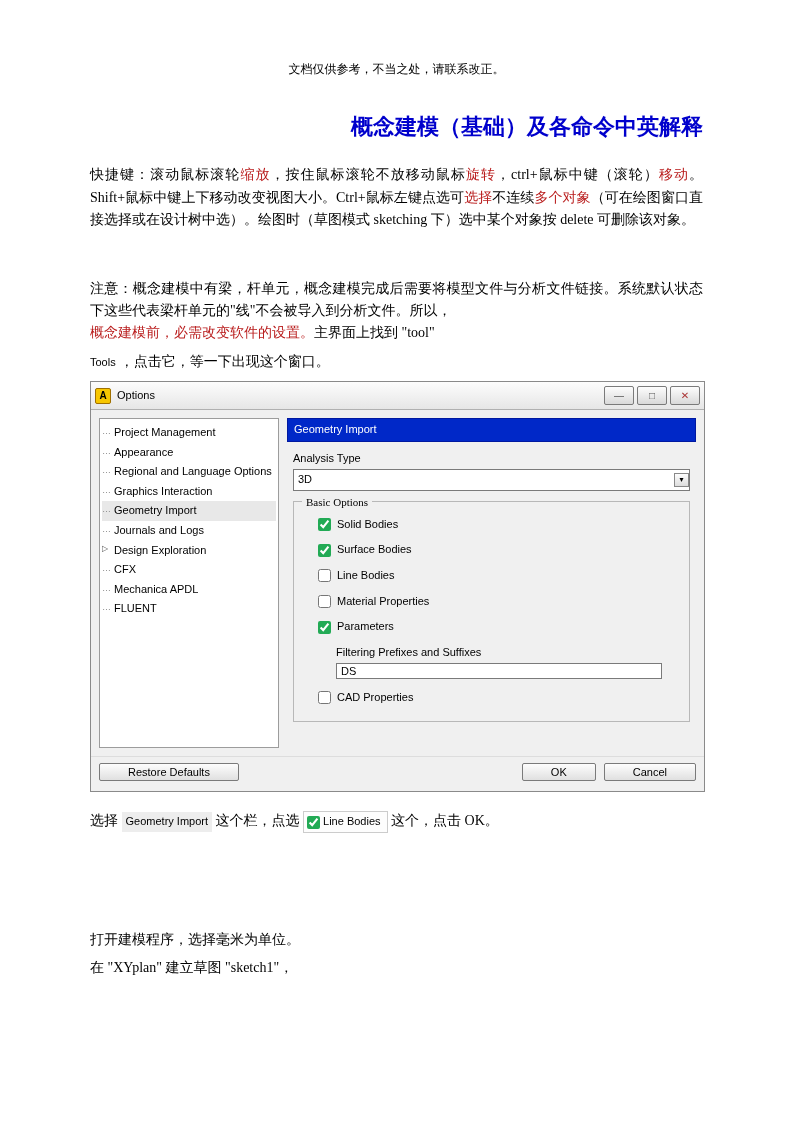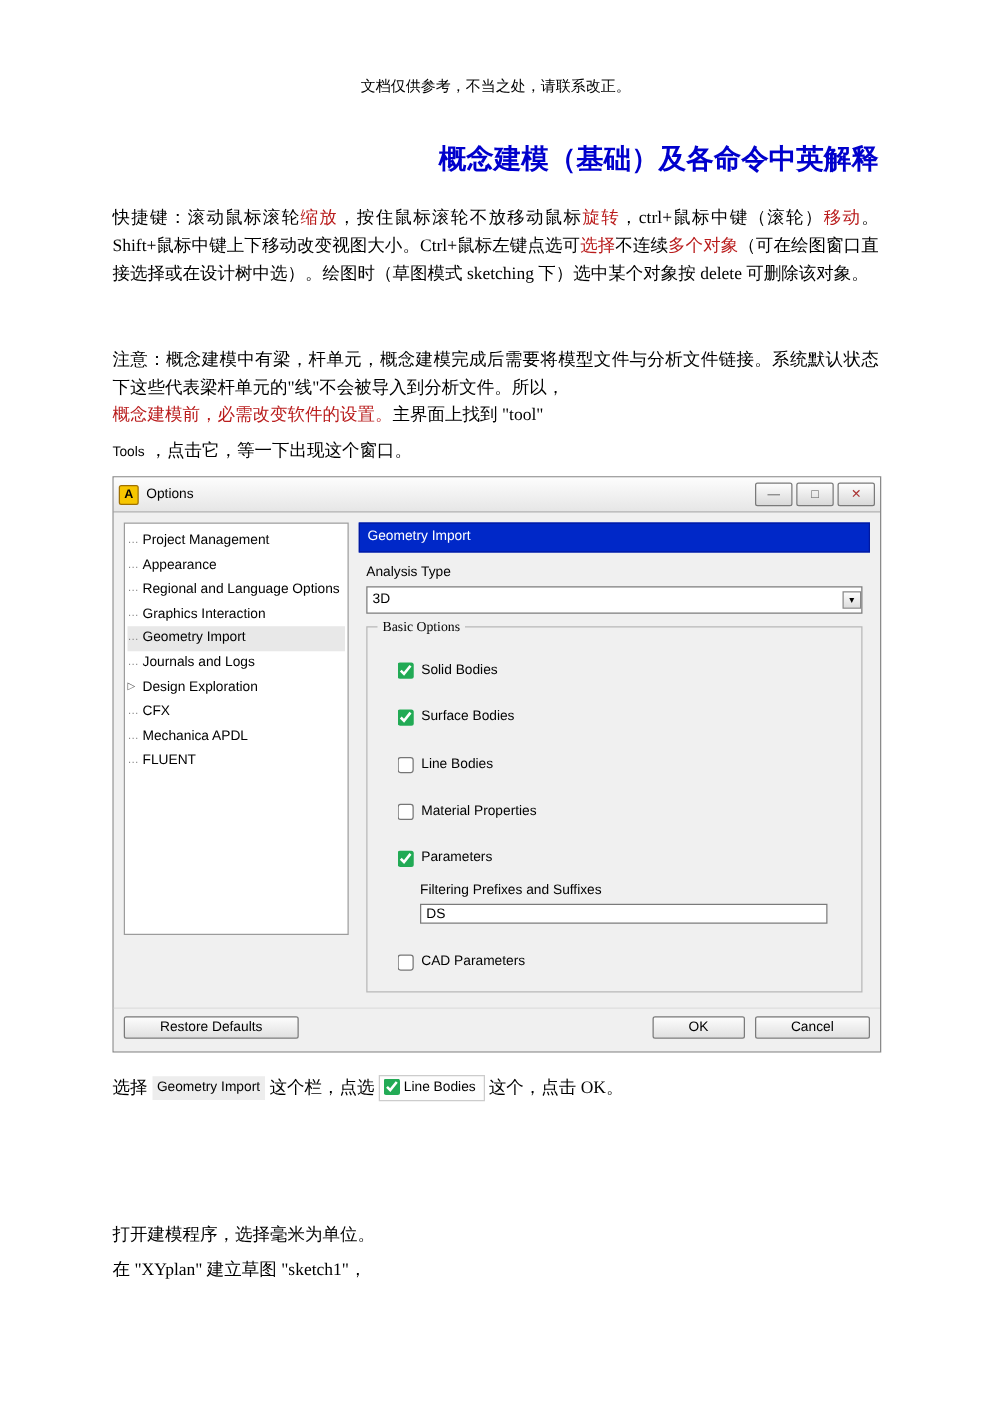--- a/index.html
+++ b/index.html
@@ -29,21 +29,21 @@
   .tree-item.expander::before { content:"▷"; font-size:8px; color:#555; left:0; top:2px; }
   .tree-item.selected { background:#e8e8e8; }
   .right-pane { flex:1; background:#f0f0f0; }
   .group-title { background:#0028c8; color:#fff; padding:2px 6px; font-size:11px; border:1px solid #0018a0; }
   .field-row { margin:8px 6px 2px 6px; }
   .field-label { display:block; margin-bottom:2px; }
   .select { width:100%; border:1px solid #7a7a7a; background:#fff; padding:1px 4px; font-family:inherit; font-size:11px; display:flex; justify-content:space-between; align-items:center; }
   .select .arrow { border:1px solid #888; background:linear-gradient(#fdfdfd,#ddd); width:15px; height:14px; display:flex; align-items:center; justify-content:center; font-size:8px; margin:-1px -4px -1px 0; }
   .fieldset { border:1px solid #b8b8b8; margin:10px 6px 4px 6px; padding:6px 10px 6px 10px; position:relative; }
   .fieldset .legend { position:absolute; top:-8px; left:8px; background:#f0f0f0; padding:0 4px; font-size:11px;font-family:Liberation Serif, serif; }
-  .cb-row { margin:20px 0 8px 14px; display:flex; }
+  .cb-row { margin:8px 0 8px 14px; display:flex; align-items:center; }
   .cb-row input { margin-right:6px; accent-color:#2a5; }
   .subfield { margin:2px 0 6px 32px; }
   .textin { width:95%; border:1px solid #7a7a7a; background:#fff; padding:1px 4px; font-family:inherit; font-size:11px; }
   .dialog-footer { display:flex; padding:6px 8px 10px 8px; gap:8px; border-top:1px solid #ddd; background:#f0f0f0; }
   .footer-spacer { flex:1; }
   .btn { border:1px solid #7a7a7a; background:linear-gradient(#fdfdfd,#e0e0e0); padding:2px 28px; font-family:inherit; font-size:11px; border-radius:2px; cursor:default; min-width:72px; }
 </style>
 </head>
 <body>
 
@@ -119,21 +119,21 @@
         <div class="cb-row">
             <input type="checkbox" checked="" style="">
             <span>Parameters</span>
           </div>
         <div class="subfield">
           <span class="field-label">Filtering Prefixes and Suffixes</span>
           <input class="textin" type="text" value="DS" style="">
         </div>
         <div class="cb-row">
             <input type="checkbox" style="">
-            <span>CAD Parameters</span>
+            <span>CAD Properties</span>
           </div>
       </div>
     </div>
   </div>
   <div class="dialog-footer">
     <button class="btn">Restore Defaults</button>
     <div class="footer-spacer"></div>
     <button class="btn">OK</button>
     <button class="btn">Cancel</button>
   </div>

